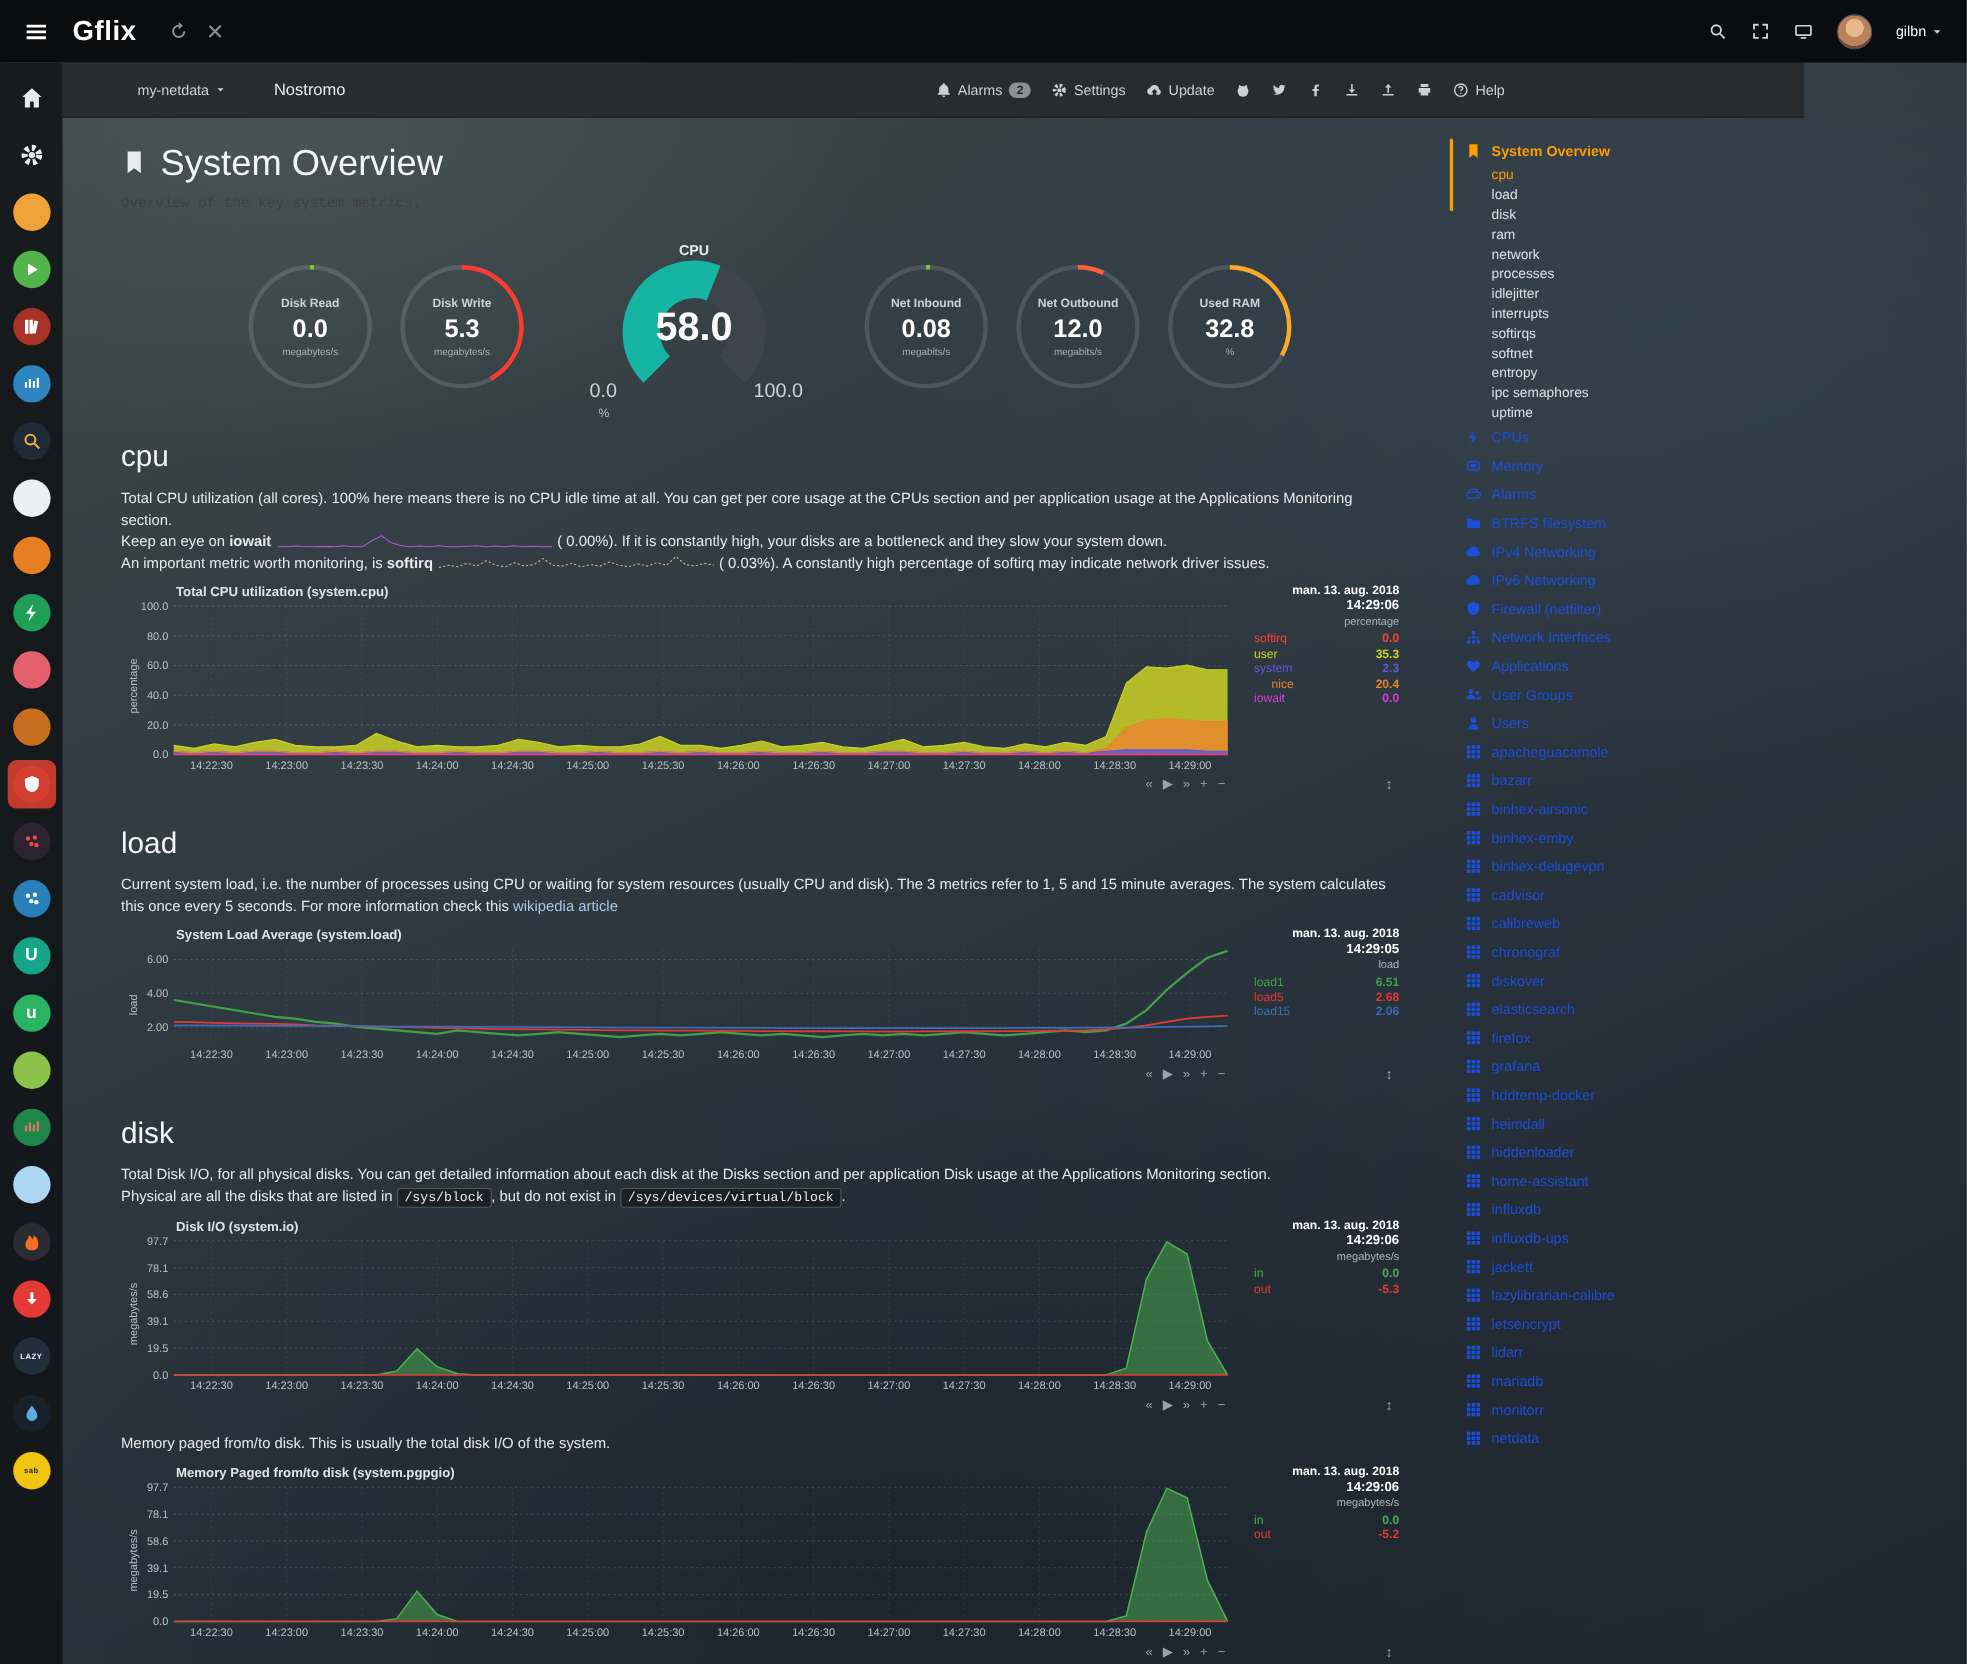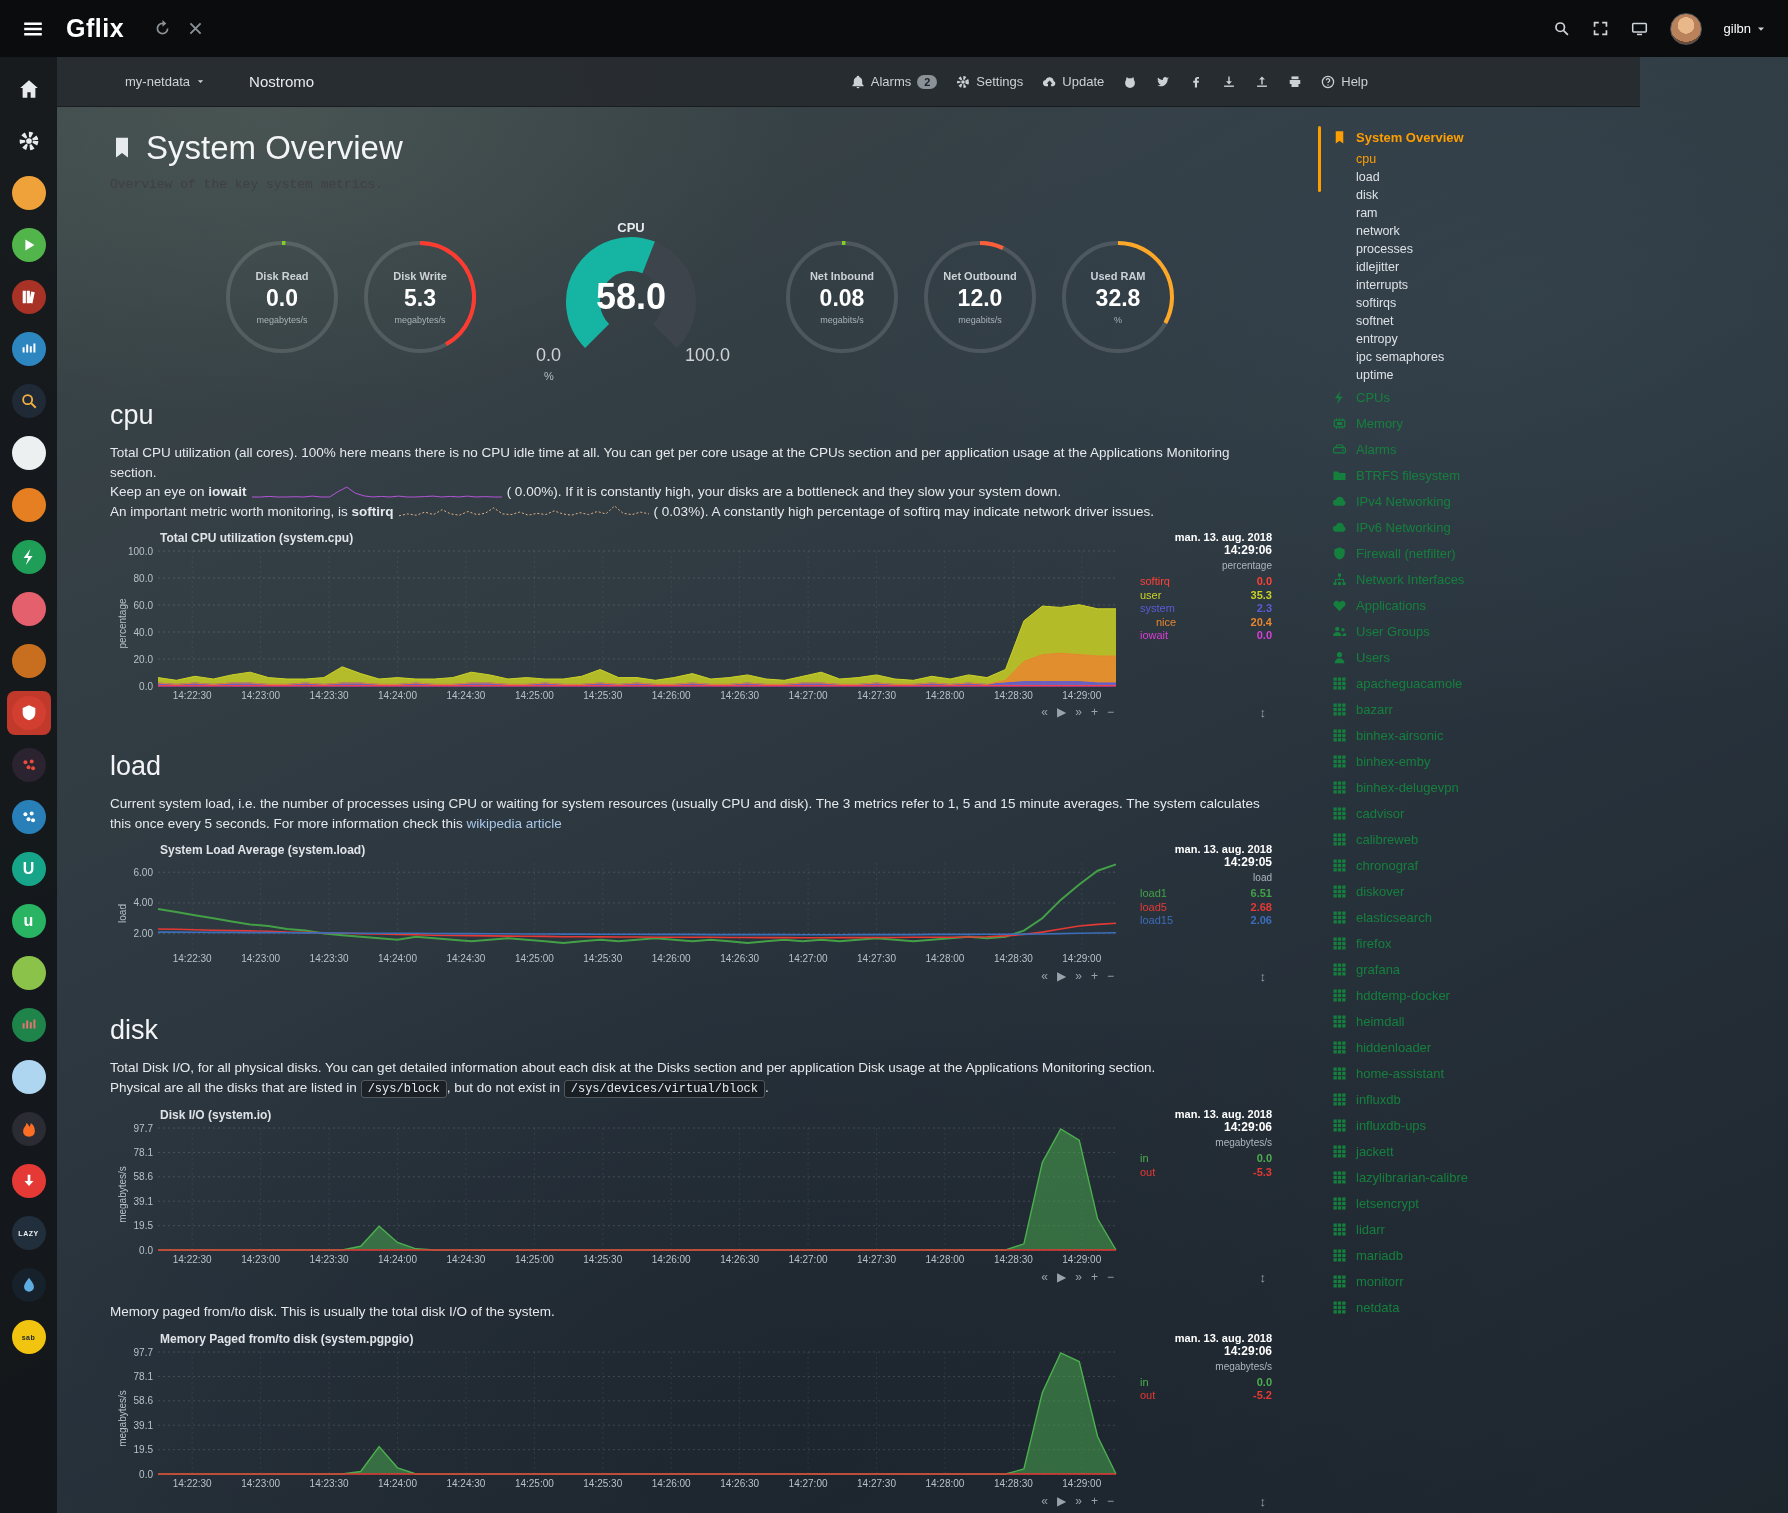--- a/index.html
+++ b/index.html
@@ -110,21 +110,21 @@
   #chart-load .chart-toolbar, #chart-load .chart-resize { top:126px; }
   #chart-disk { height:180px; }  #chart-disk .chart-svgwrap { height:144px; }
   #chart-disk .chart-toolbar, #chart-disk .chart-resize { top:162px; }
   #chart-pgpgio { height:180px; } #chart-pgpgio .chart-svgwrap { height:144px; }
   #chart-pgpgio .chart-toolbar, #chart-pgpgio .chart-resize { top:162px; }
   svg text.tick { fill:#b9c0c8; font-size:10px; font-family:"Liberation Sans","DejaVu Sans",sans-serif; }
 
   
   #menu-affix { position:absolute; left:1318px; top:126px; width:3px; height:66px; background:#ff9e01; border-radius:2px; z-index:12; }
   #menu { position:absolute; left:1332px; top:124px; width:440px; height:1380px; overflow:hidden; z-index:12; }
-  .m-sec { display:flex; align-items:center; gap:9px; height:26px; font-size:13px; color:#15803d; cursor:pointer; }
+  .m-sec { display:flex; align-items:center; gap:9px; height:26px; font-size:13px; color:#1d4ed8; cursor:pointer; }
   .m-sec .i { width:15px; height:15px; flex:0 0 auto; }
   .m-sec.active { color:#ff9e01; font-weight:bold; }
   .m-sub { height:18px; padding-left:24px; font-size:12.5px; color:#dde1e5; cursor:pointer; display:flex; align-items:center; }
   .m-sub.active { color:#ff9e01; }
 </style>
 </head>
 <body>
 
 <div id="nd-overlay"></div>
 

